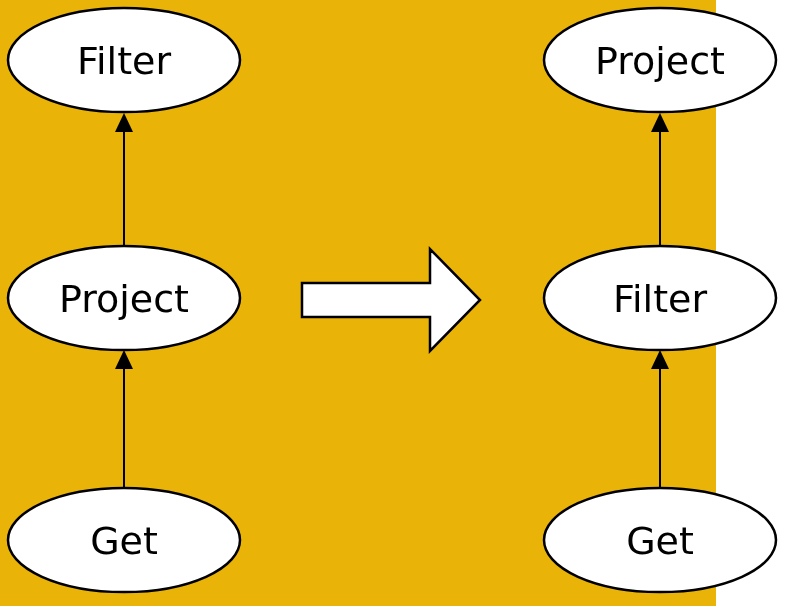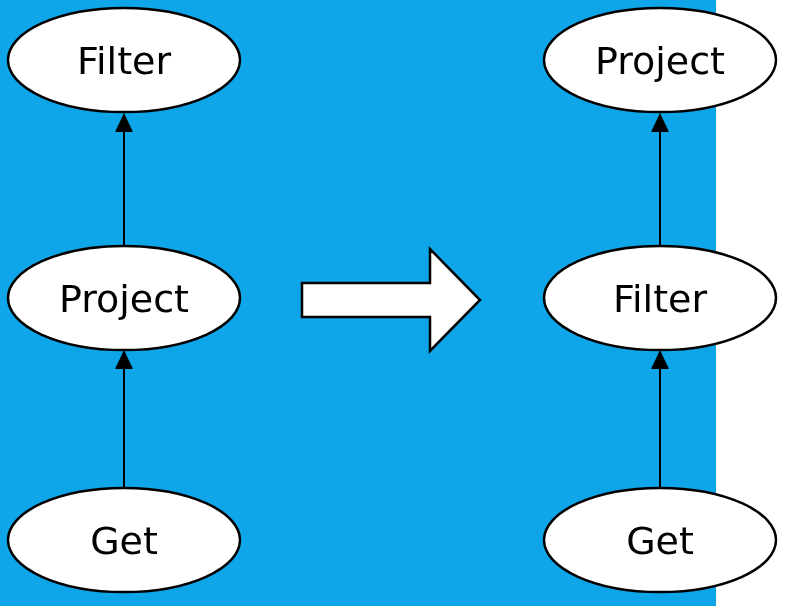--- a/index.html
+++ b/index.html
@@ -4,21 +4,21 @@
 <style>
   html, body {
     margin: 0;
     padding: 0;
     background: #ffffff;
   }
   .canvas {
     width: 716px;
     height: 606px;
     position: relative;
-    background: #0ea5e9;
+    background: #eab308;
     font-family: "DejaVu Sans", sans-serif;
   }
   svg {
     display: block;
   }
   .node-ellipse {
     fill: #ffffff;
     stroke: #000000;
     stroke-width: 2.5;
   }

